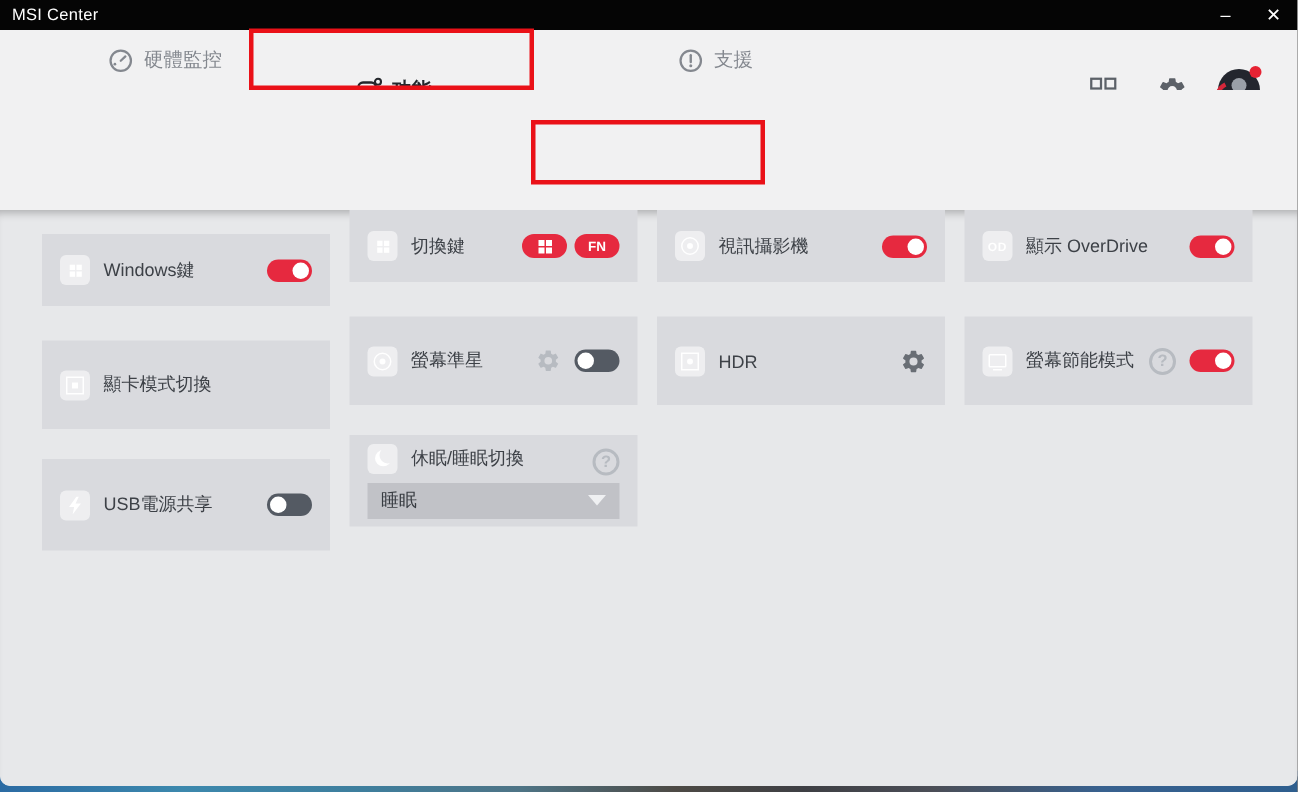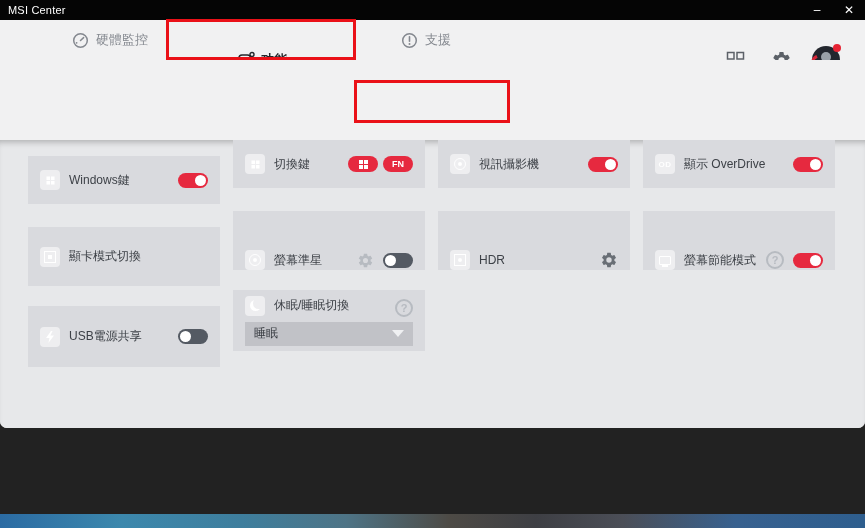--- a/index.html
+++ b/index.html
@@ -5,39 +5,39 @@
   * { margin:0; padding:0; box-sizing:border-box; }
   html,body { width:865px; height:528px; overflow:hidden; }
   body { font-family:"Liberation Sans", sans-serif; background:#222; }
 
   #stage { position:relative; width:865px; height:528px; }
 
   
   .wallpaper { position:absolute; left:0; right:0; bottom:0; height:14px;
     background:linear-gradient(90deg,#2b6ba3 0%,#3c88ad 14%,#3e7e9d 28%,#4e7486 40%,#4d4a45 52%,#3e3f44 62%,#4b4e57 72%,#38618f 85%,#2e5e8e 100%); }
 
-  .window { position:absolute; top:0; left:0; width:865px; height:428px;
+  .window { position:absolute; top:0; left:0; width:865px; height:524px;
     background:#f1f1f2; border-radius:0 0 7px 7px; overflow:hidden; }
 
   
   .titlebar { position:absolute; top:0; left:0; right:0; height:20px; background:#050505;
     display:flex; align-items:center; color:#fff; }
   .titlebar .title { font-size:11px; padding-left:8px; letter-spacing:.2px; }
   .caption-btns { margin-left:auto; display:flex; height:100%; }
   .caption-btn { width:32px; height:100%; display:flex; align-items:center; justify-content:center;
     color:#fff; font-size:12px; cursor:default; }
 
   
   .header { position:absolute; top:20px; left:0; right:0; height:40px; background:#f1f1f2; }
   .tab { position:absolute; top:0; height:40px; width:120px; display:flex; align-items:center;
     justify-content:center; gap:7px; font-size:13px; color:#84888f; }
   .tab.active { color:#24272c; font-weight:bold; }
   .tab-hw { left:50px; }
   .tab-feat { left:202px;margin-top:20px; }
-  .tab-support { left:366px; }
+  .tab-support { left:382px;justify-content:flex-end; }
   .tab-underline { position:absolute; left:189px; top:51px; width:146px; height:2px;
     background:linear-gradient(90deg,#e62e3e 0%,#b03a8a 55%,#4a4fd4 100%); }
 
   .hdr-icon { position:absolute; top:30px; display:flex; align-items:center; justify-content:center; }
   .grid-ic { left:725px; width:20px; height:20px; }
   .gear-ic { left:771px; width:21px; height:21px; }
   .avatar { left:812px; top:26px; width:28px; height:28px; border-radius:50%;
     background:#23262e; position:absolute; overflow:visible; }
   .avatar-inner { position:absolute; inset:0; border-radius:50%; overflow:hidden; }
   .avatar-head { position:absolute; left:9px; top:6px; width:10px; height:10px; border-radius:50%; background:#9aa0a8; }
@@ -60,21 +60,21 @@
   .anno-feat { left:166px; top:19px; width:190px; height:41px; }
   .anno-general { left:354px; top:80px; width:156px; height:43px; }
 
   
   .content { position:absolute; top:140px; left:0; right:0; bottom:0; background:#e7e8ea;
     box-shadow:inset 0 6px 6px -4px rgba(0,0,0,.25); }
 
   .card { position:absolute; width:192px; background:#d9dade; display:flex; align-items:center;
     padding:0 12px; }
   .r1 { top:0px; height:48px; }
-  .r2 { top:71px; height:59px;align-items:flex-end; }
+  .r2 { top:71px; height:59px; }
   .r3 { top:150px; height:61px; }
   .c1 { left:28px;margin-top:16px; } .c2 { left:233px; } .c3 { left:438px; } .c4 { left:643px; }
   .card.stacked { flex-direction:column; align-items:stretch; justify-content:center; gap:6px; }
 
   .card-row { display:flex; align-items:center; width:100%; gap:9px; }
   .card-label { font-size:12px; color:#3d4147; flex:1 1 auto; white-space:nowrap; }
 
   .icon-sq { width:20px; height:20px; border-radius:4px; background:rgba(255,255,255,.55);
     flex:0 0 auto; display:flex; align-items:center; justify-content:center; position:relative; }
 

